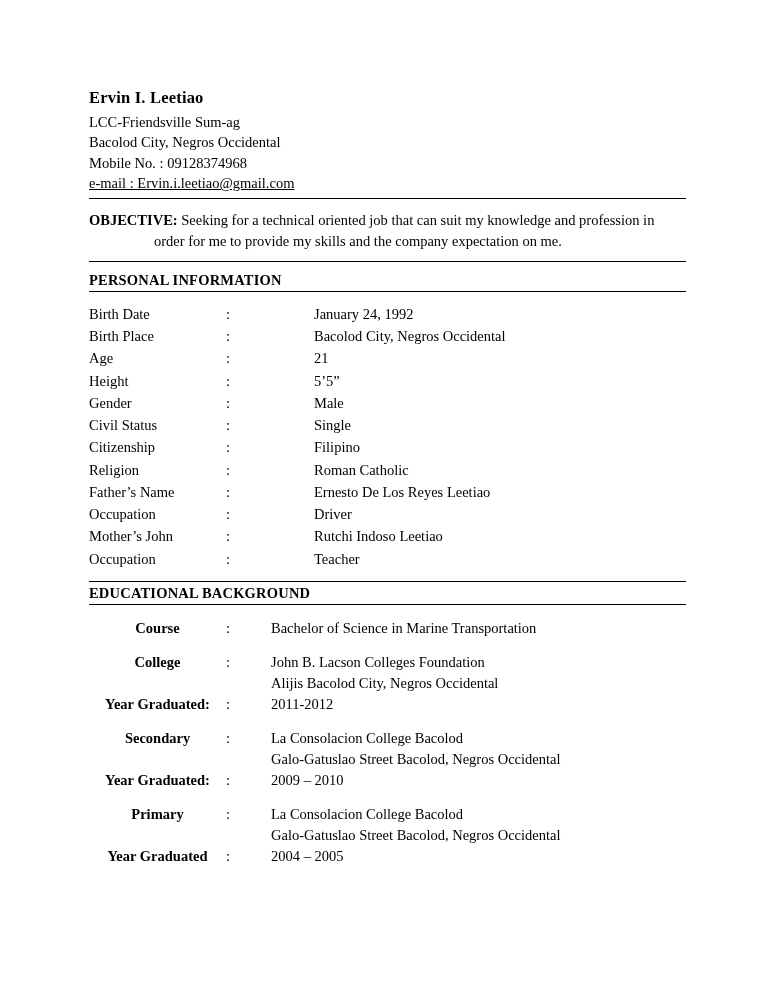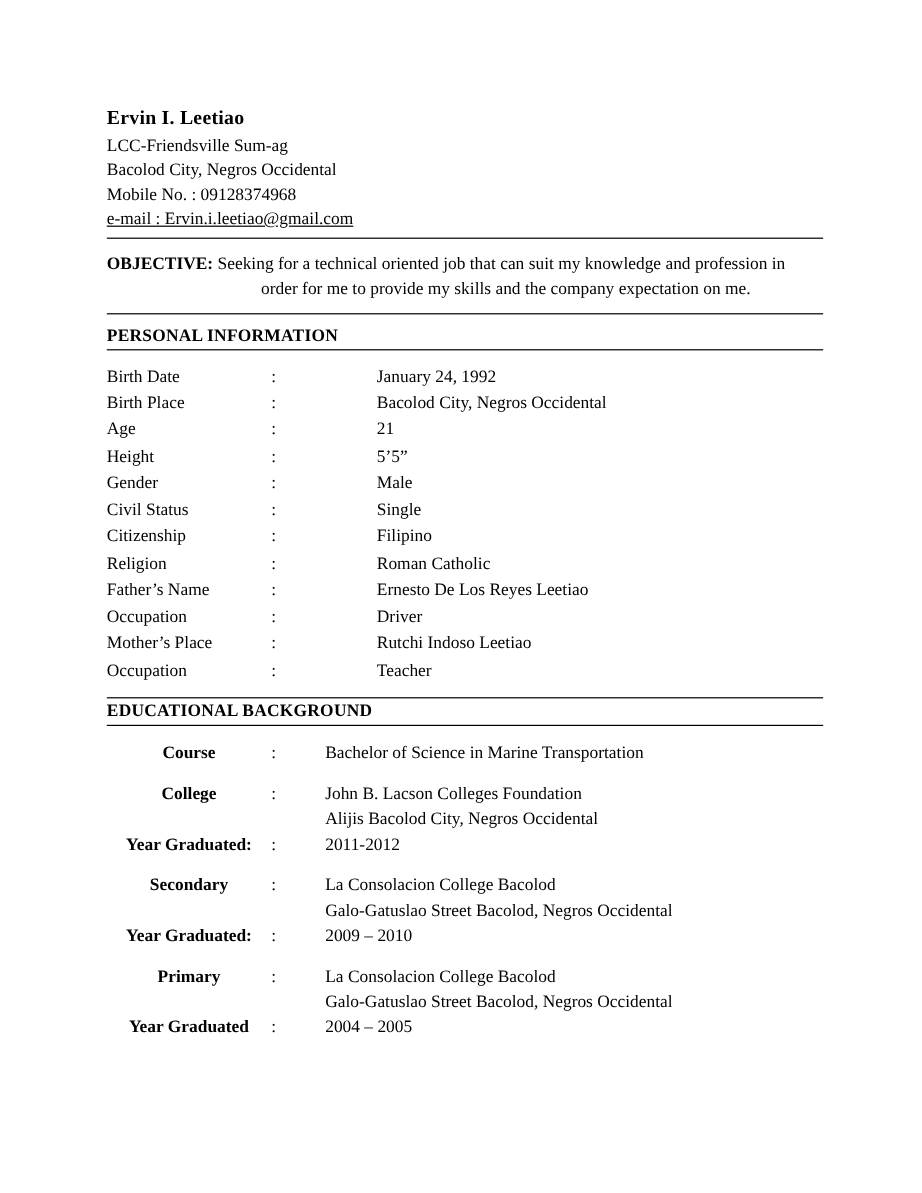--- a/index.html
+++ b/index.html
@@ -61,21 +61,20 @@
     margin-top: 11px;
     font-size: 14.5px;
     line-height: 1.45;
   }
   .objective .lbl {
     font-weight: bold;
   }
   .objective .l2 {
     display: block;
     margin-left: 65px;
-    text-align: center;
   }
 
   .section-head {
     margin-top: 10px;
     font-size: 14.5px;
     font-weight: bold;
     letter-spacing: 0.2px;
   }
   .section-rule {
     border: none;
@@ -192,21 +191,21 @@
           <td class="pi-label">Father’s Name</td>
           <td class="pi-colon">:</td>
           <td class="pi-value">Ernesto De Los Reyes Leetiao</td>
         </tr>
         <tr>
           <td class="pi-label">Occupation</td>
           <td class="pi-colon">:</td>
           <td class="pi-value">Driver</td>
         </tr>
         <tr>
-          <td class="pi-label">Mother’s Place</td>
+          <td class="pi-label">Mother’s John</td>
           <td class="pi-colon">:</td>
           <td class="pi-value">Rutchi Indoso Leetiao</td>
         </tr>
         <tr>
           <td class="pi-label">Occupation</td>
           <td class="pi-colon">:</td>
           <td class="pi-value">Teacher</td>
         </tr>
       </tbody>
     </table>

